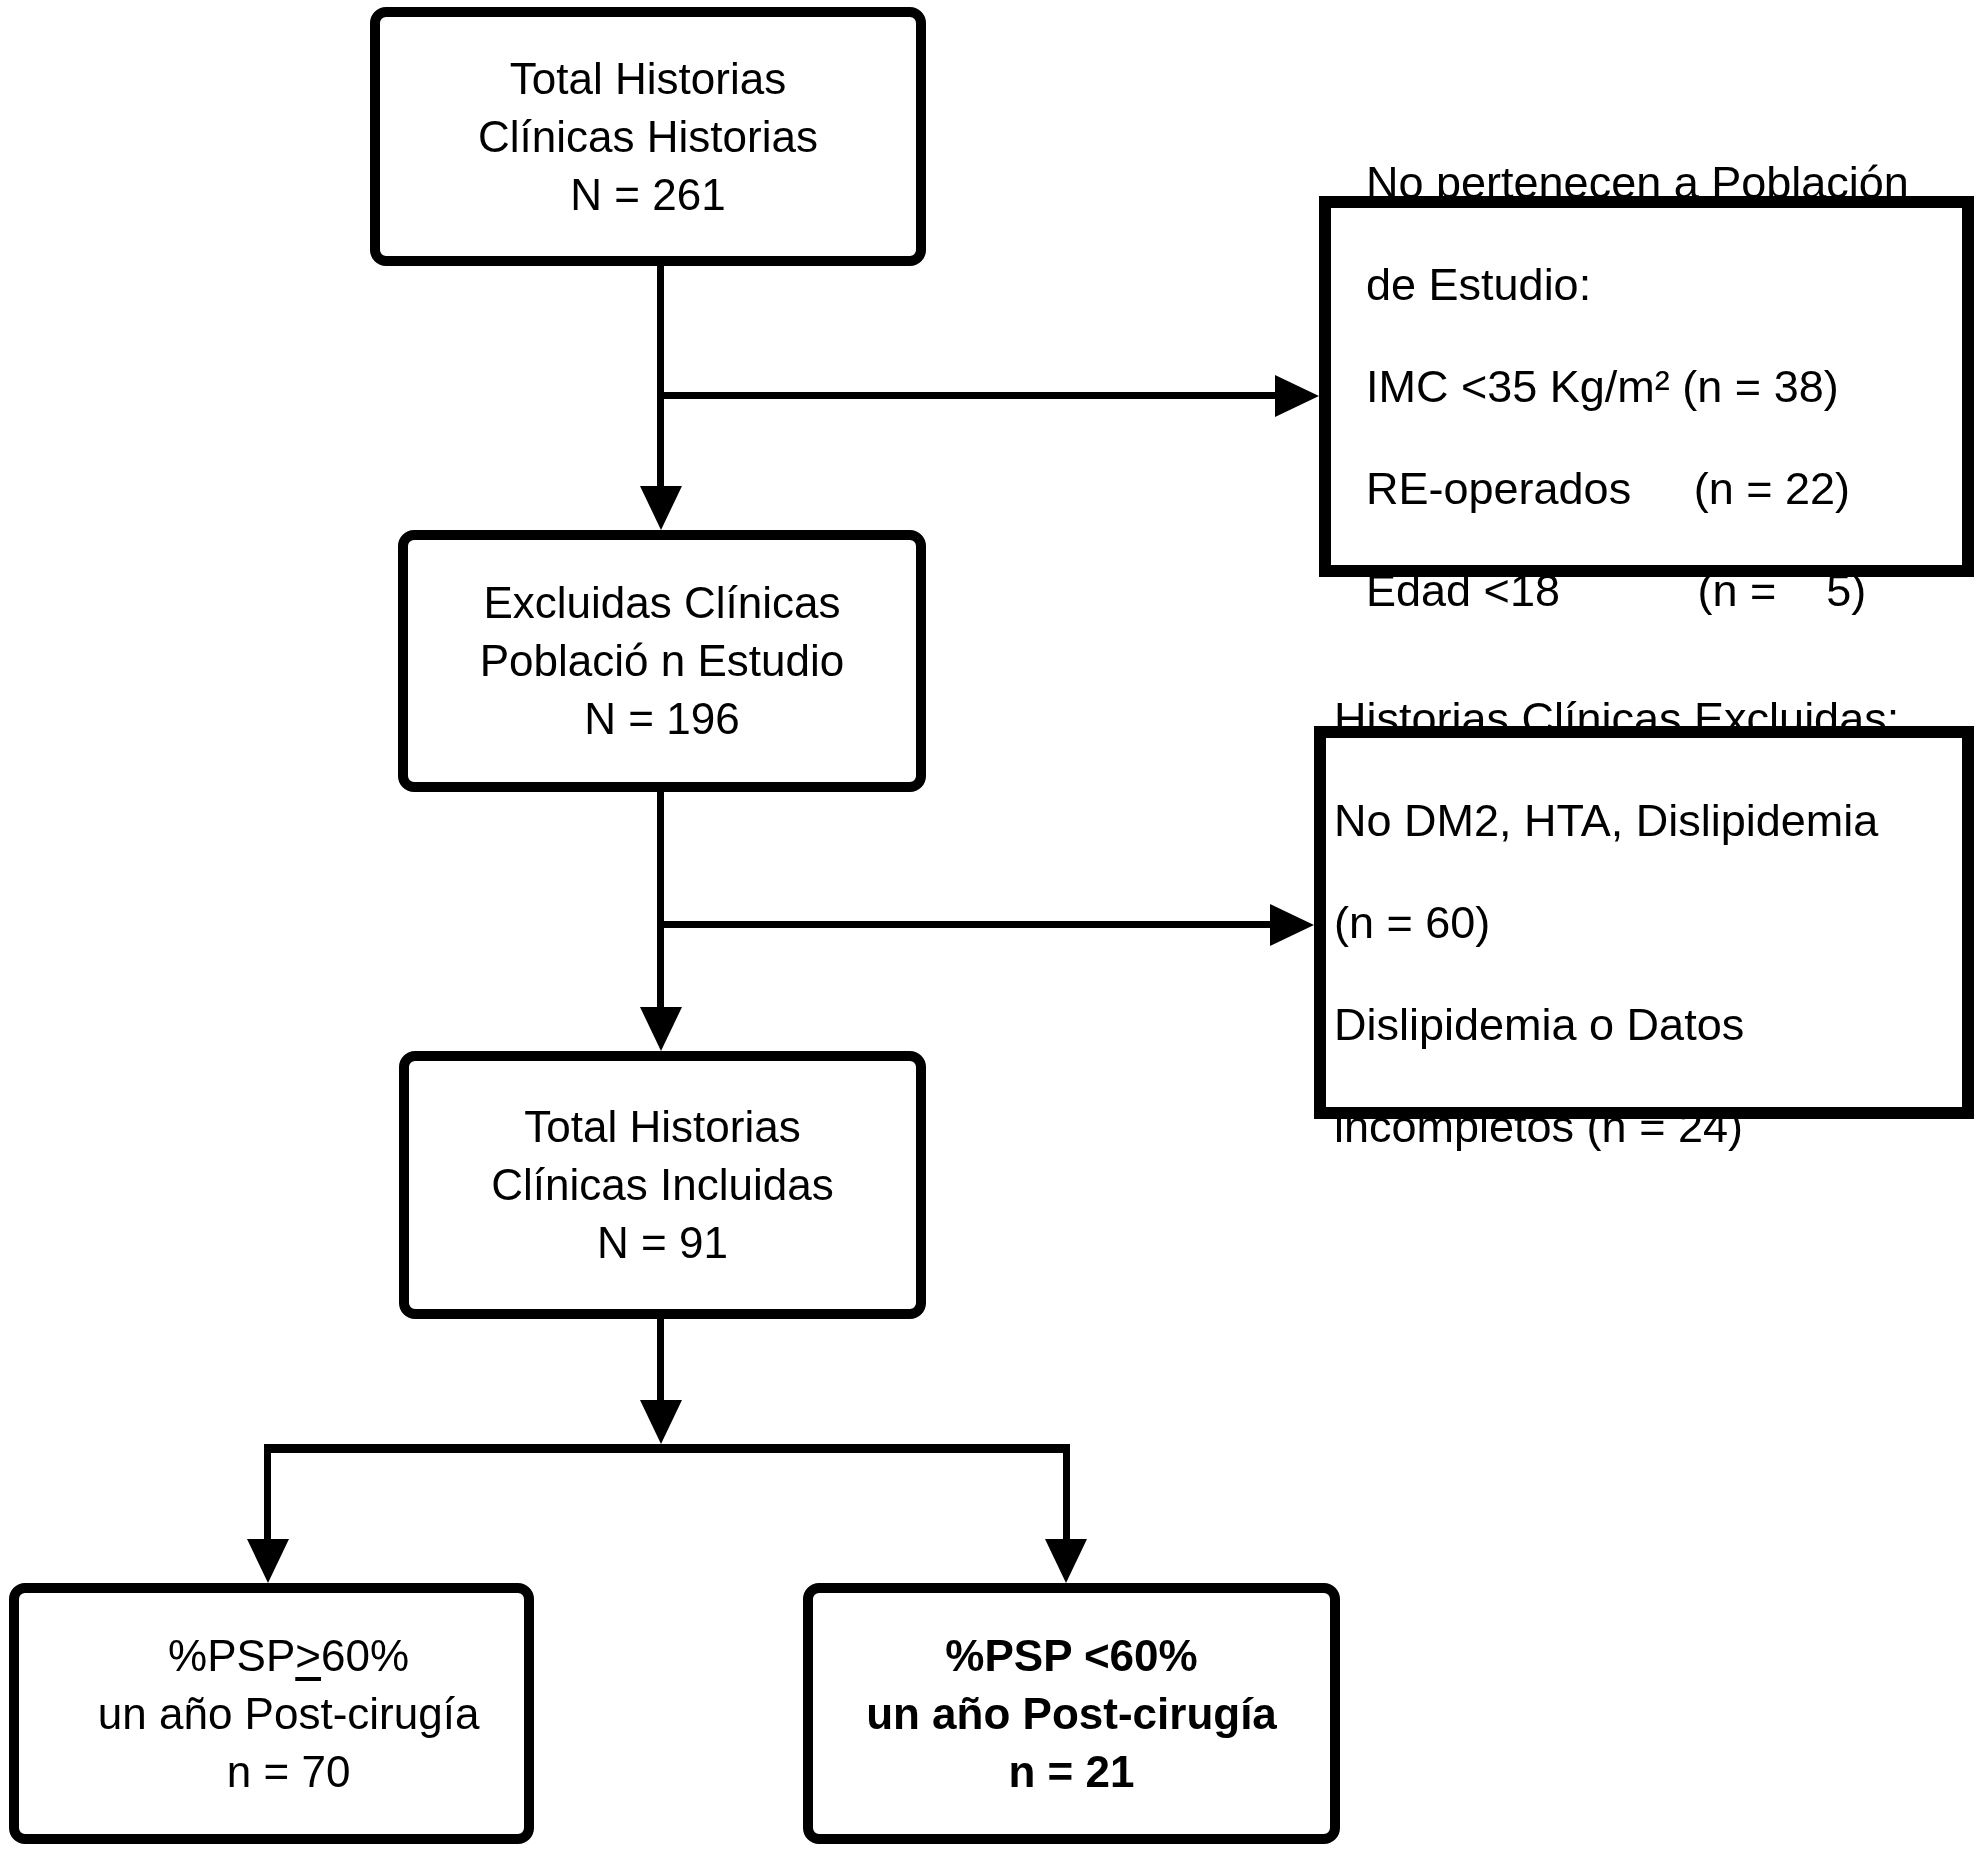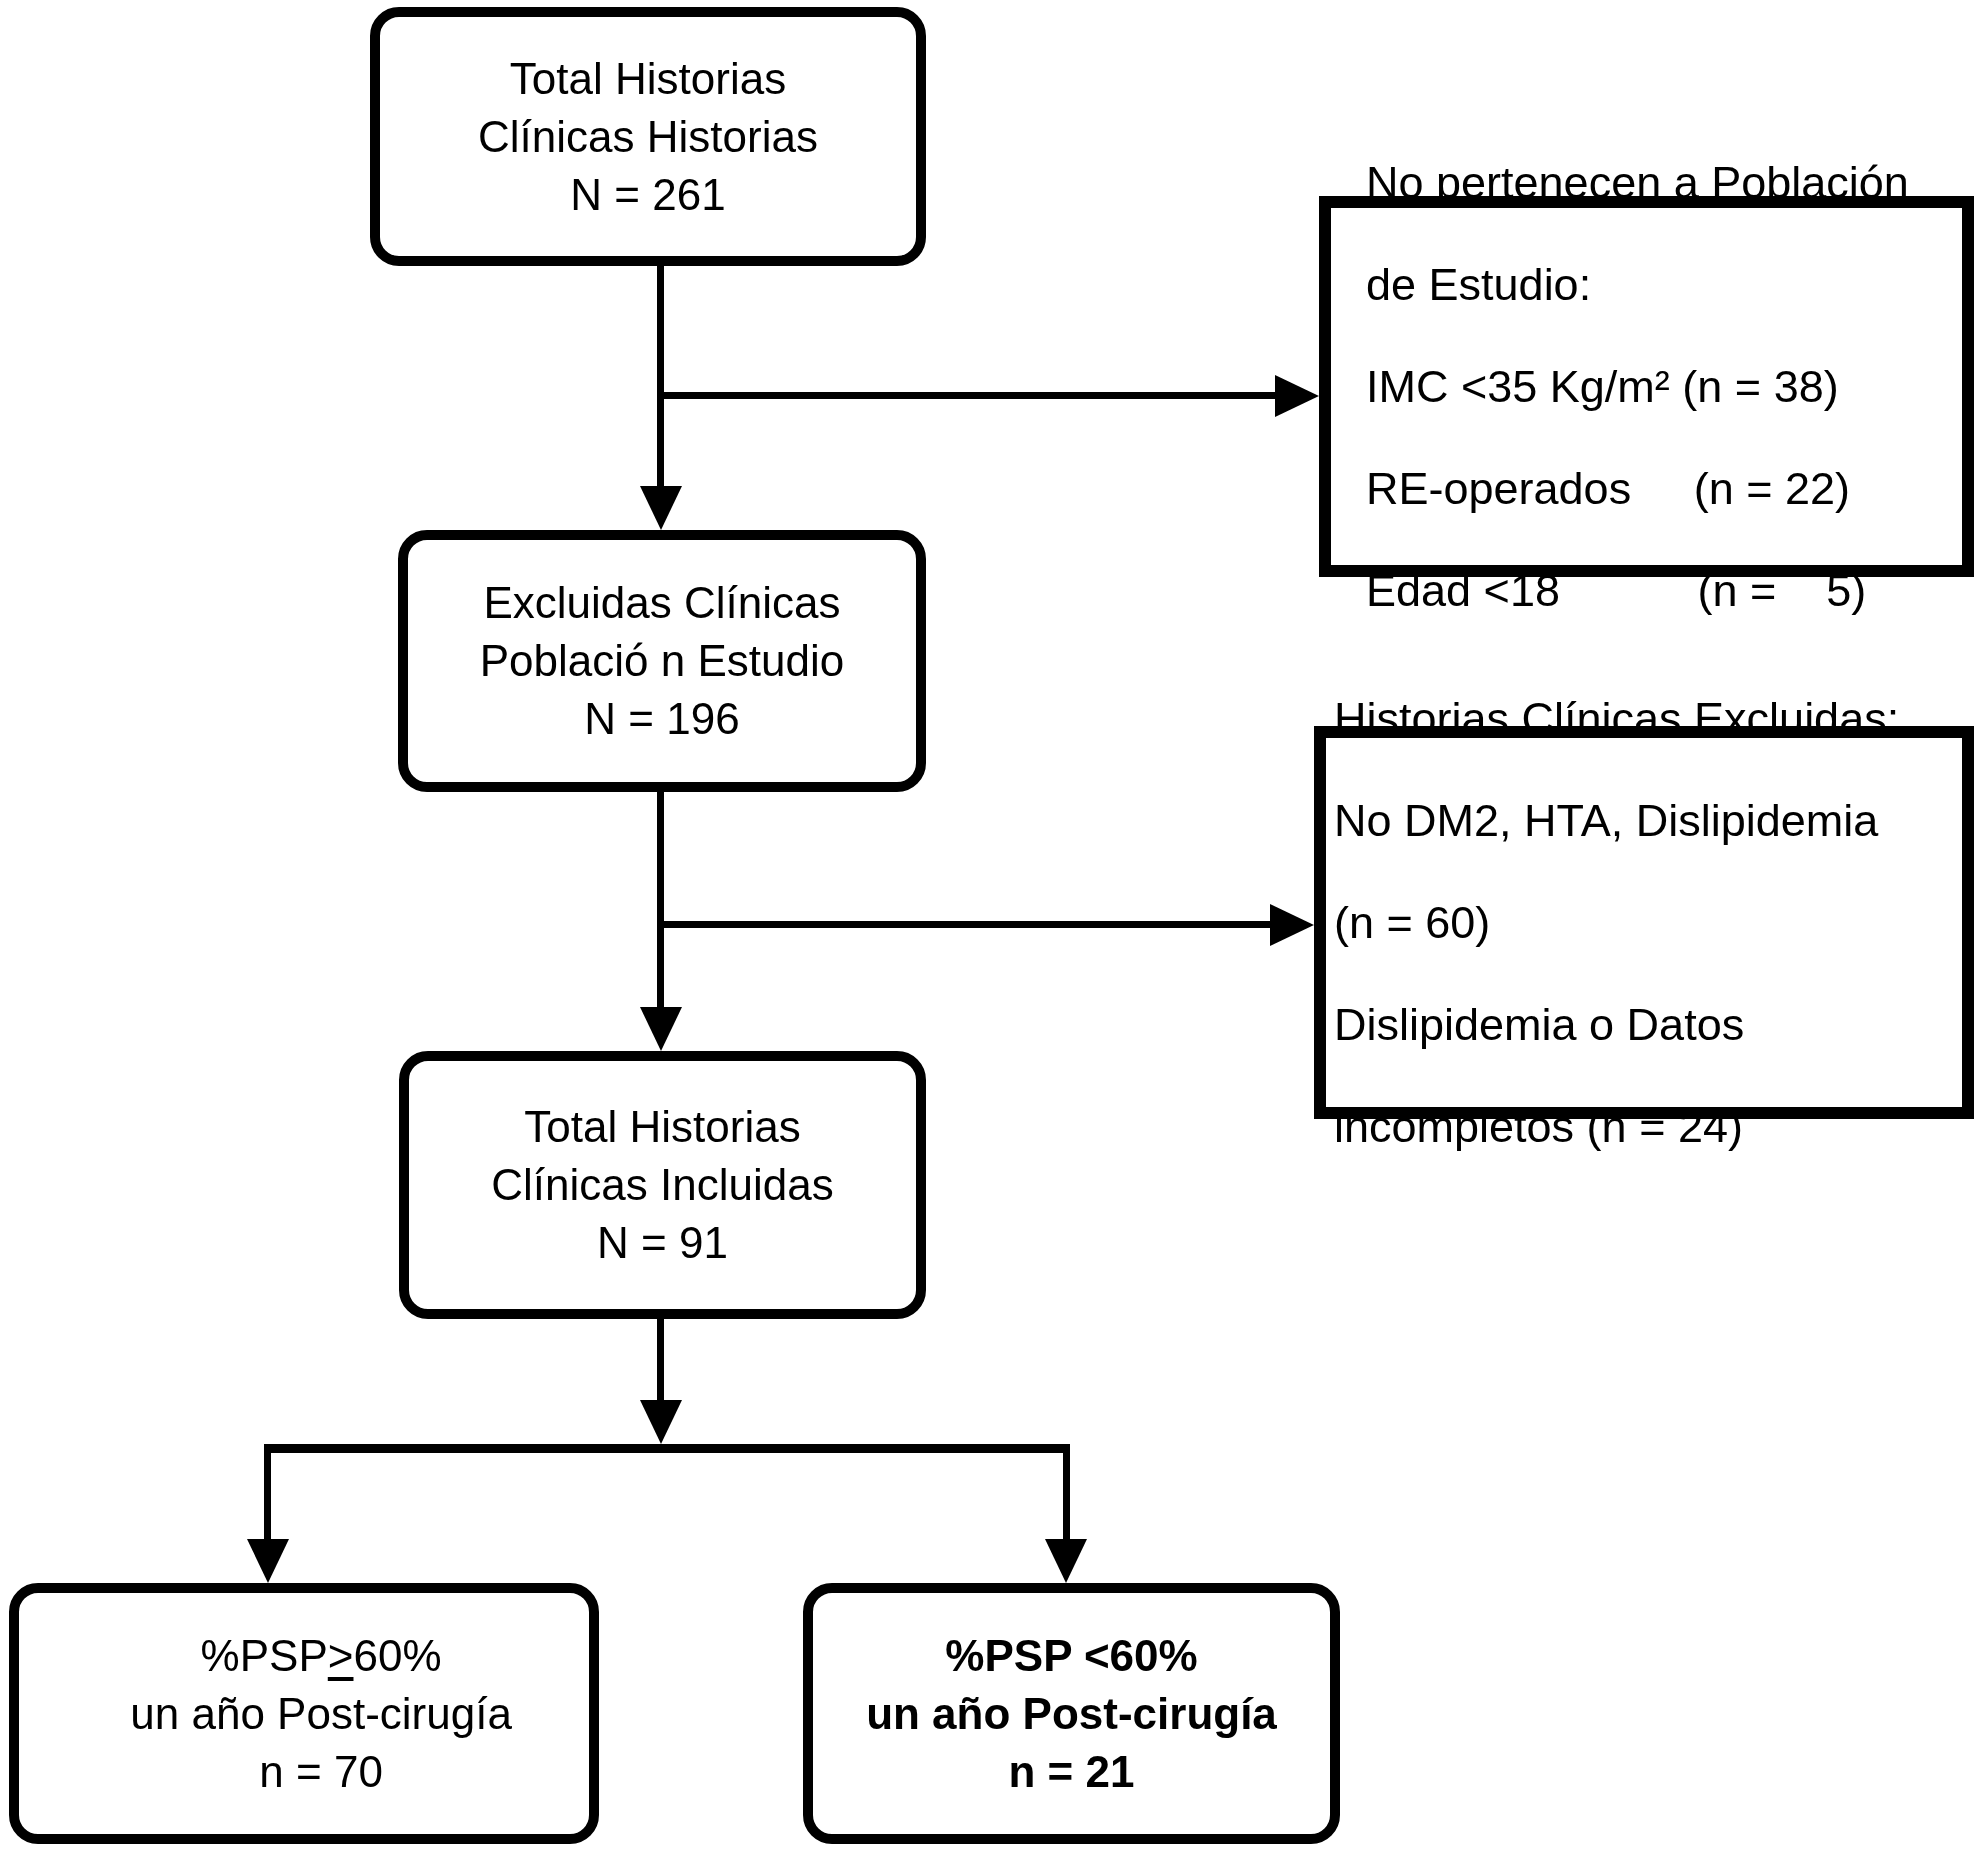--- a/index.html
+++ b/index.html
@@ -23,21 +23,21 @@
     background: #ffffff;
     display: flex;
     flex-direction: column;
     justify-content: center;
     align-items: center;
     text-align: center;
     font-size: 44px;
     line-height: 58px;
   }
   .rounded {
-    border-radius: 29px;
+    border-radius: 16px;
   }
   .rightbox {
     border-width: 12px;
     border-radius: 0;
     align-items: flex-start;
     text-align: left;
     padding-left: 35px;
     padding-right: 9.1px;
     font-size: 45px;
     line-height: 61px;
@@ -50,21 +50,21 @@
     text-decoration: underline;
     text-decoration-thickness: 3.7px;
     text-underline-offset: 6.4px;
   }
   
   .box-screened   { left: 370px;  top: 7.3px;    width: 556px; height: 259px; }
   .box-population { left: 398px;  top: 530px;  width: 528px; height: 262px; }
   .box-included   { left: 399px;  top: 1051px; width: 527px; height: 268px; }
   .box-excl-pop   { left: 1319px; top: 196px;  width: 655px; height: 381px; }
   .box-excl-rec   { left: 1314px; top: 726px;  width: 660px; height: 393px; padding-left: 8px; }
-  .box-psp-ge     { left: 9.1px;   top: 1583px; width: 590px; height: 261px; padding-left: 34px; }
+  .box-psp-ge     { left: 9.1px;   top: 1583px; width: 525px; height: 261px; padding-left: 34px; }
   .box-psp-lt     { left: 803px;  top: 1583px; width: 537px; height: 261px; font-weight: bold; }
   
   .conn {
     position: absolute;
     background: #000000;
   }
   .arrow-down {
     position: absolute;
     width: 0;
     height: 0;

